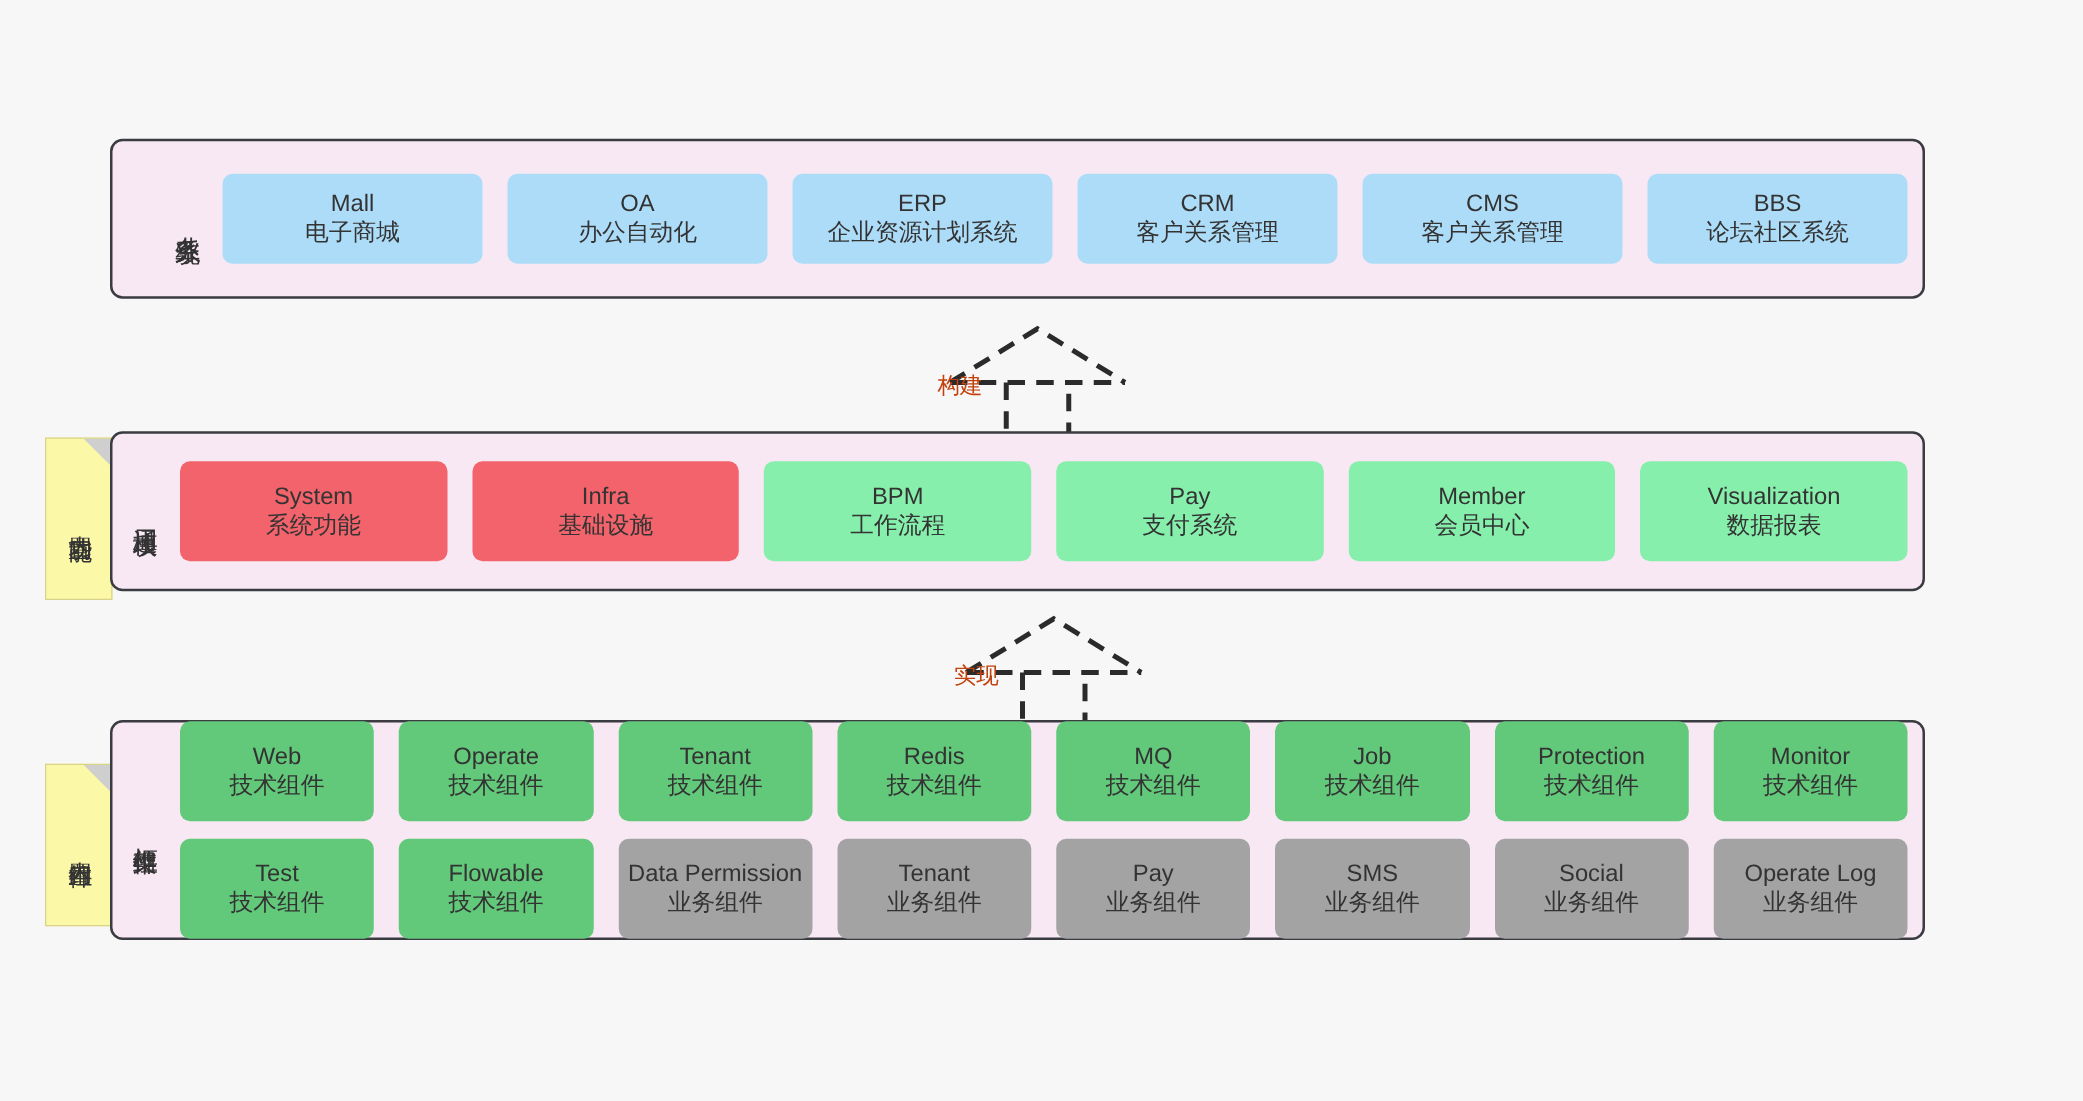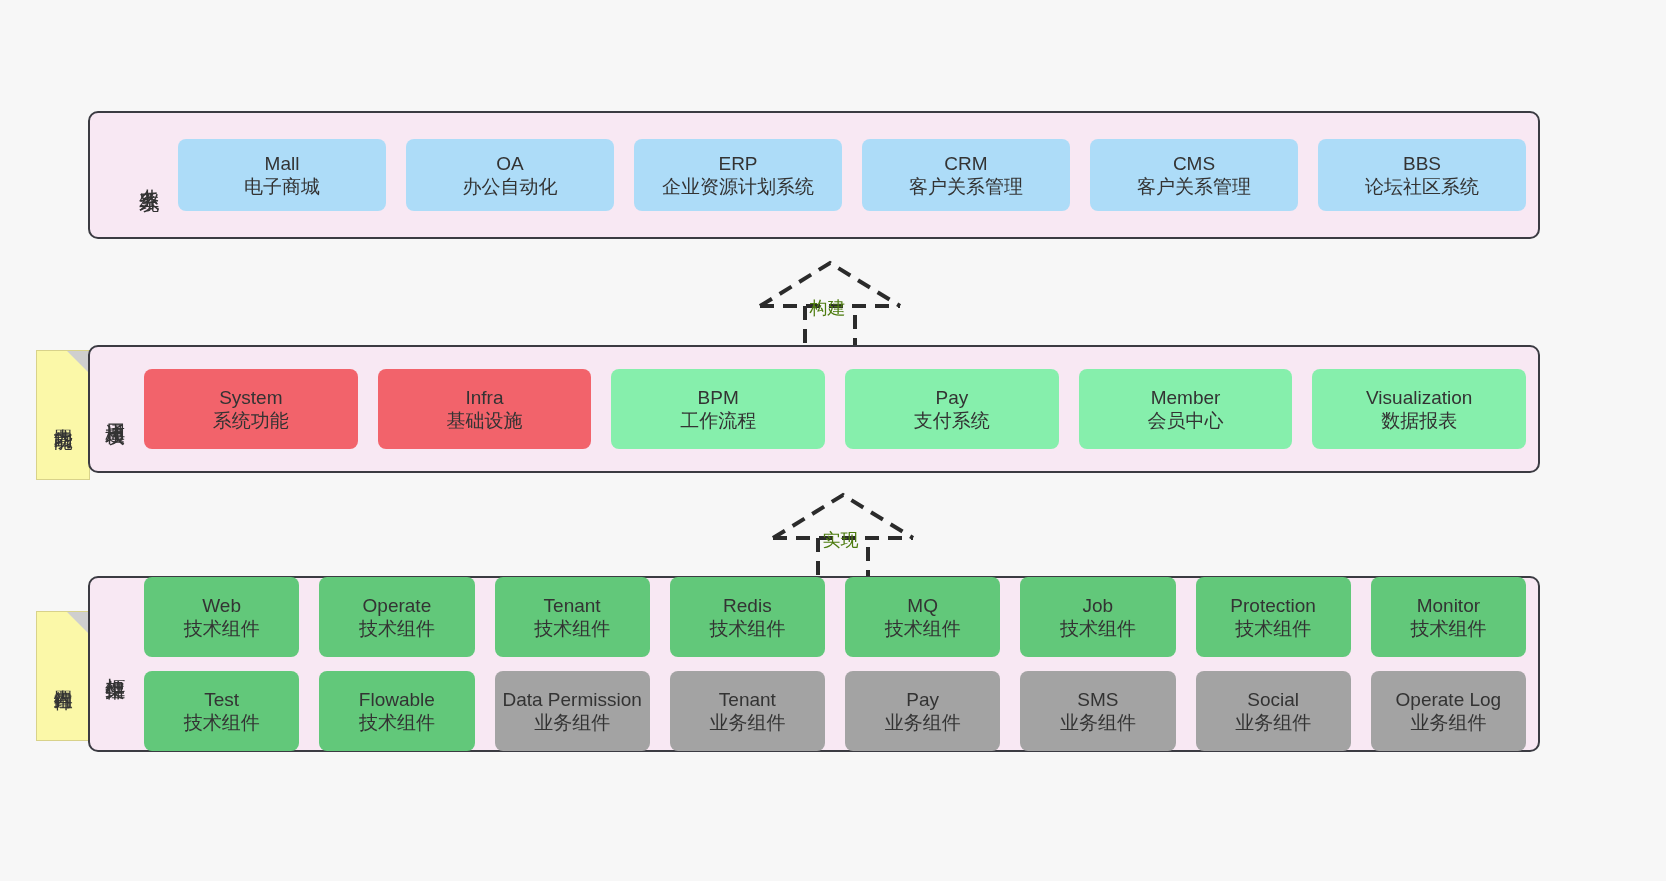--- a/index.html
+++ b/index.html
@@ -122,23 +122,22 @@
   .arrow {
     position: absolute;
     width: 160px;
     height: 100px;
   }
   .arrow svg { display: block; }
   .arrow-label {
     position: absolute;
     left: 0; right: 5px;
     top: 38px;
-    text-align: center;
     font-size: 18px;
-    color: #4d7c0f;
+    color: #c2410c;
     background: transparent;
   }
   #arrow-build  { left: 750px; top: 258px; }
   #arrow-impl   { left: 763px; top: 490px; }
 </style>
 </head>
 <body>
 
 <div class="layer" id="layer-business">
   <div class="layer-title">业务系统</div>

